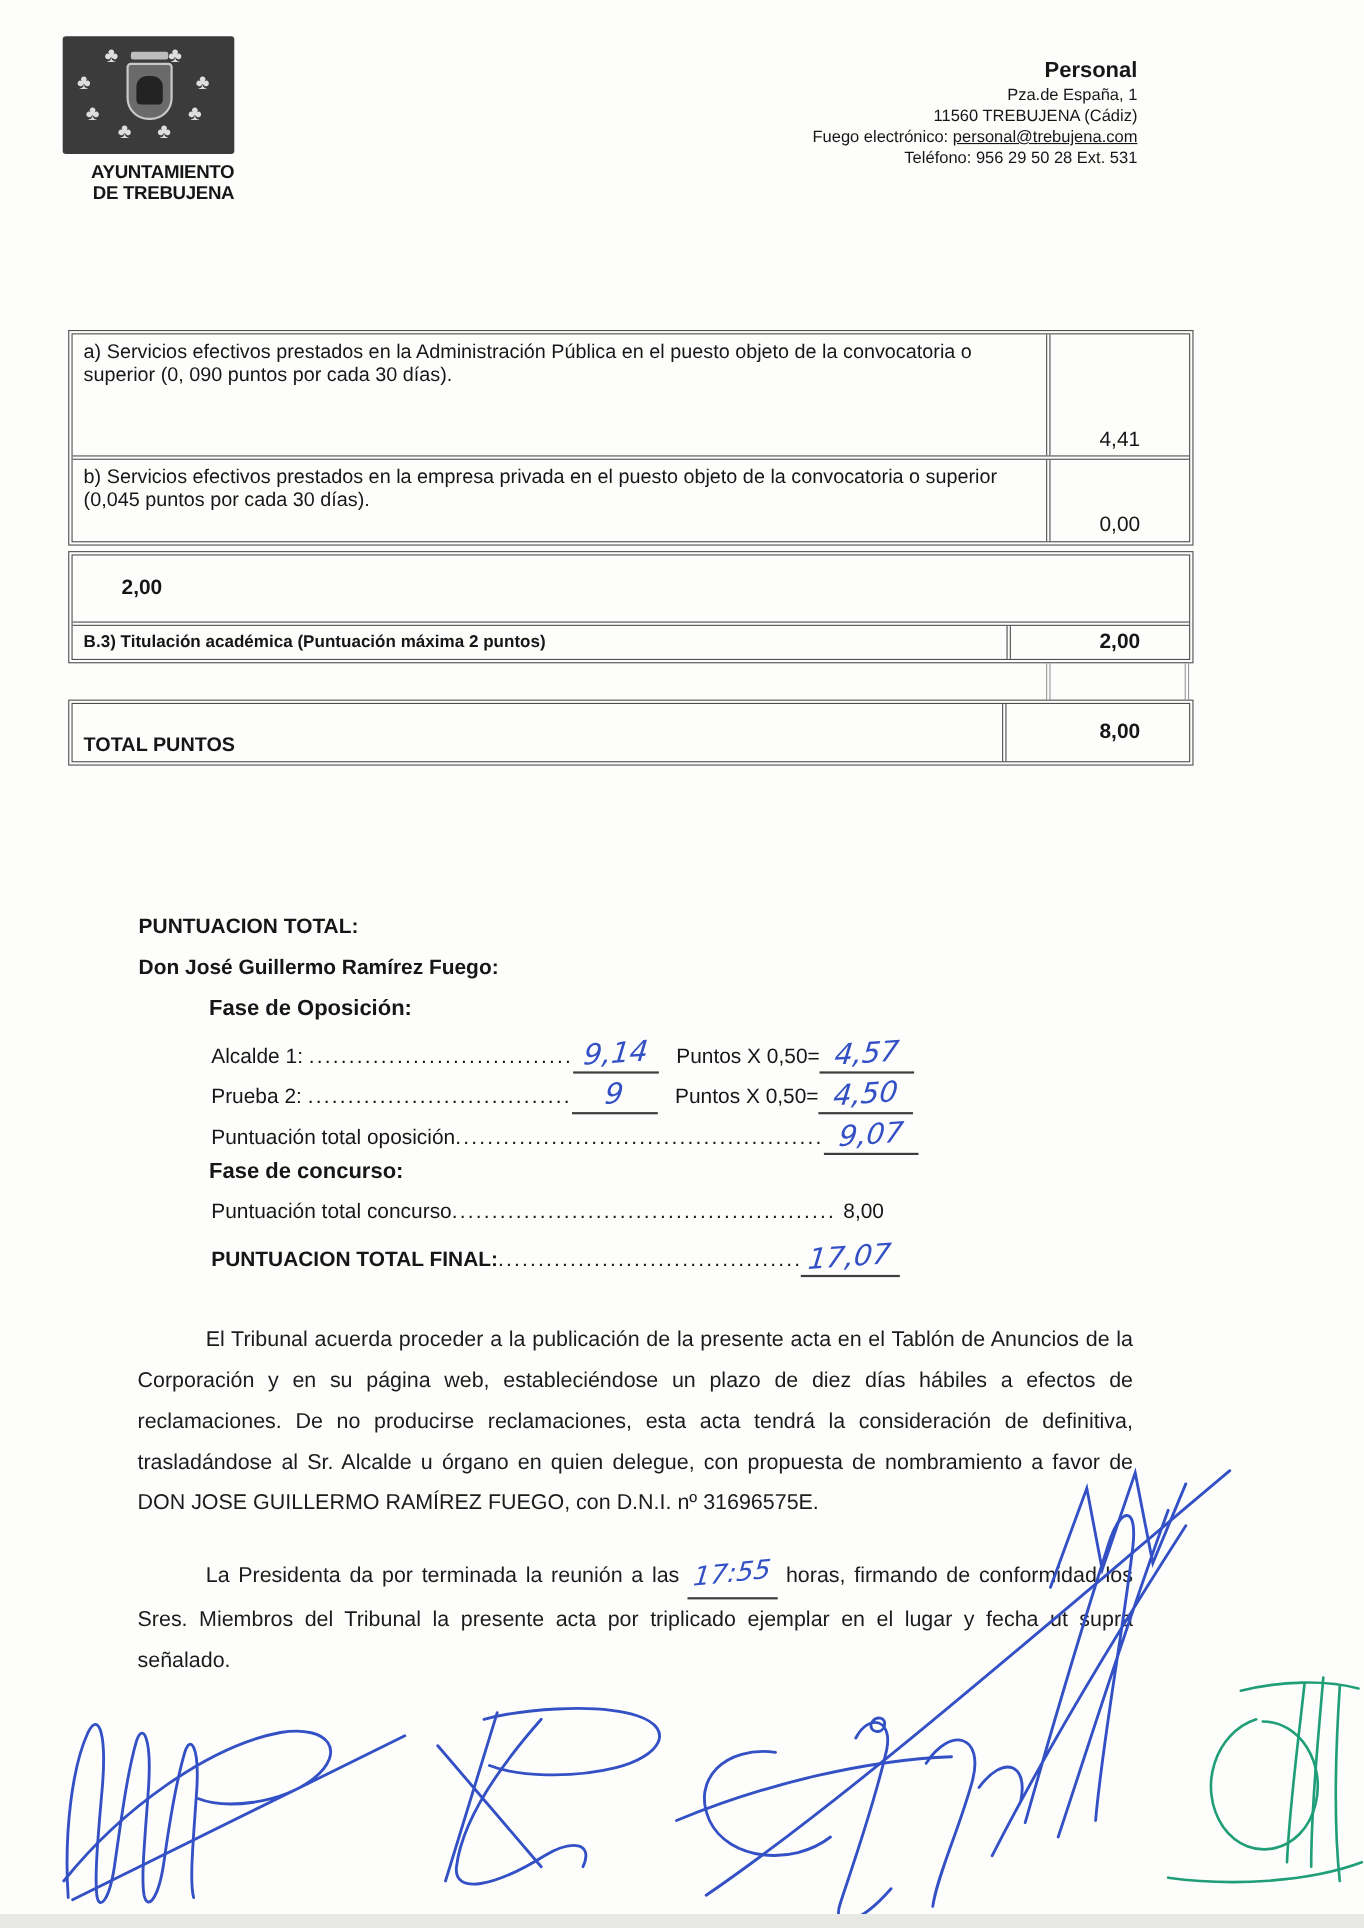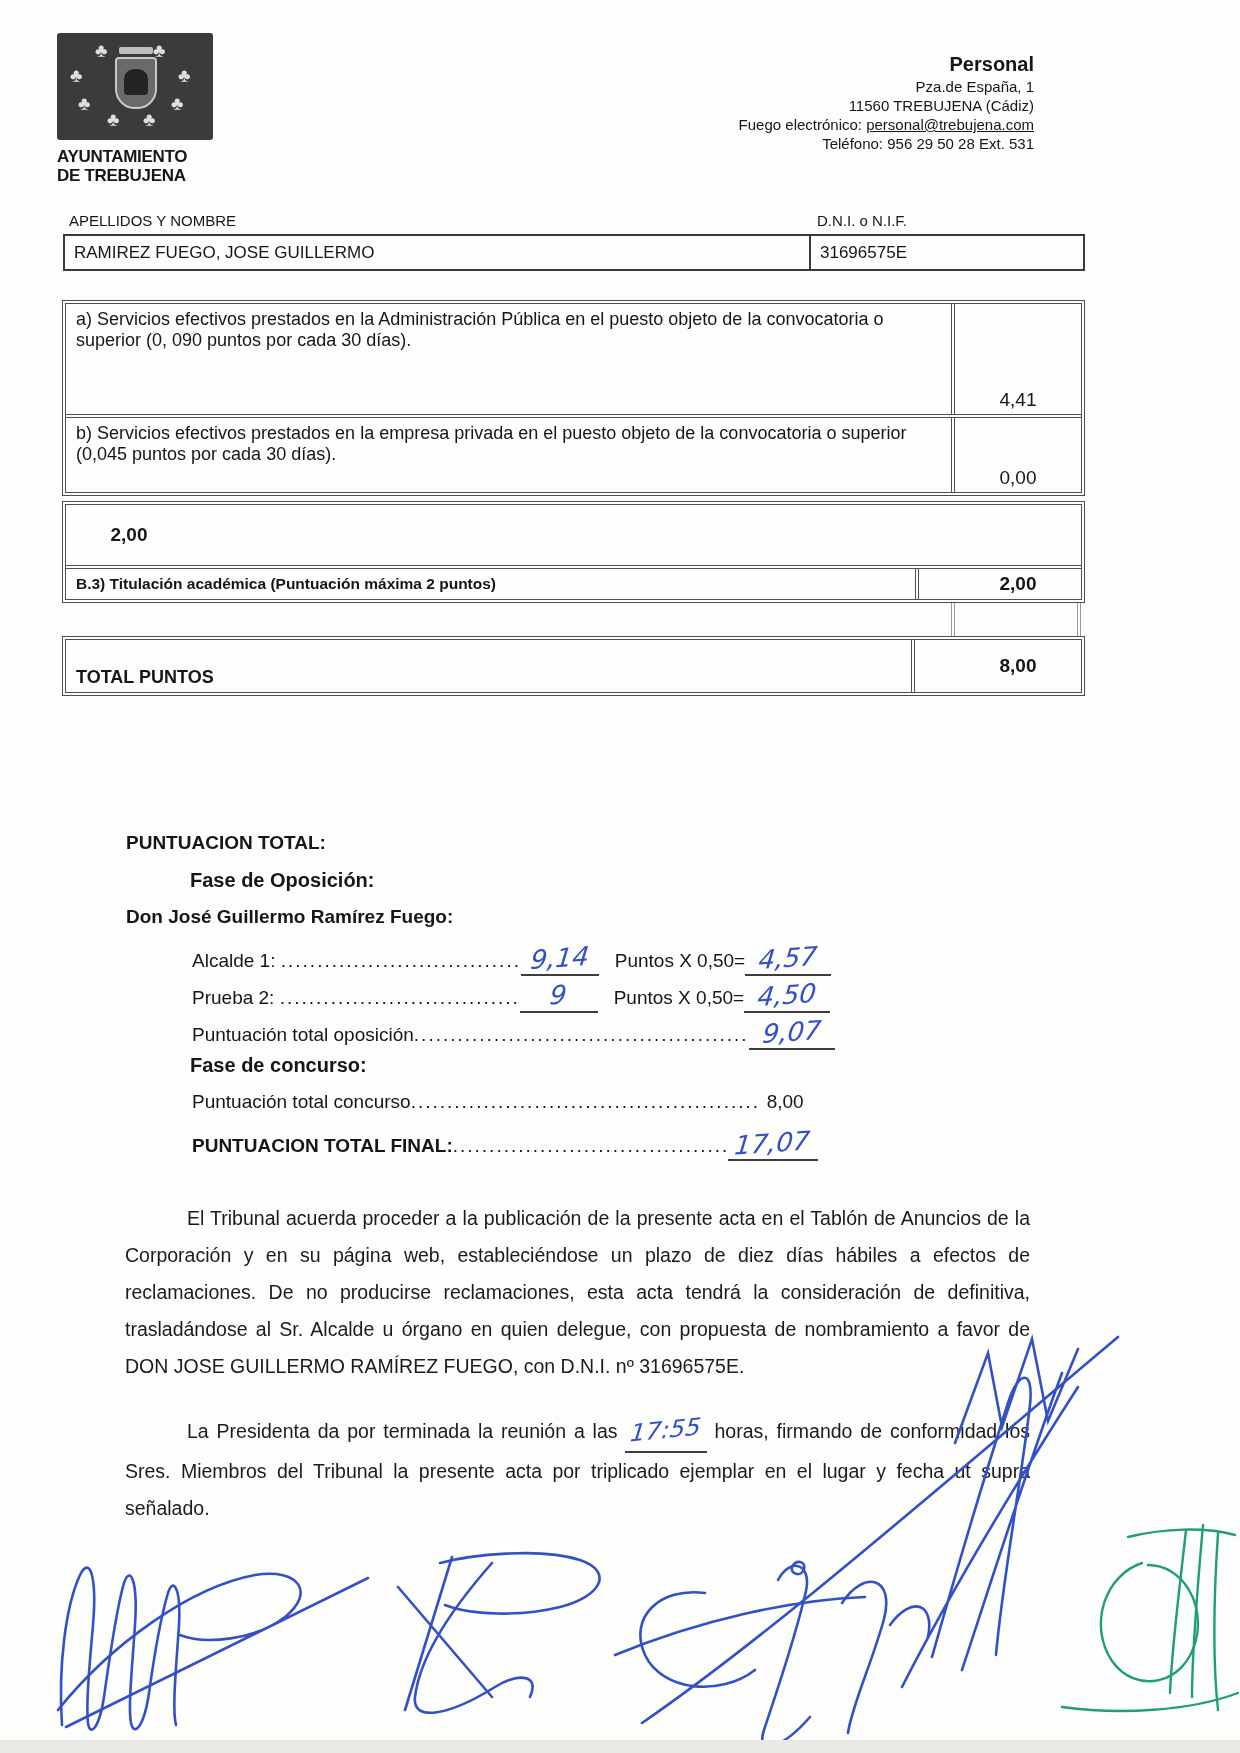--- a/index.html
+++ b/index.html
@@ -14,21 +14,21 @@
   .logo-box { width:156px; height:107px; background:#3b3b3b; border-radius:3px; position:relative; }
   .fleur { position:absolute; color:#dedede; font-size:19px; line-height:1; }
   .f1{left:38px;top:8px;} .f2{left:96px;top:8px;} .f3{left:13px;top:33px;}
   .f4{left:121px;top:33px;} .f5{left:21px;top:61px;} .f6{left:114px;top:61px;}
   .f7{left:50px;top:77px;} .f8{left:86px;top:77px;}
   .shield { position:absolute; left:58px; top:24px; width:42px; height:52px;
     background:#6a6a6a; border:2px solid #c9c9c9; border-radius:4px 4px 20px 20px; }
   .shield-inner { position:absolute; left:7px; top:10px; width:24px; height:26px;
     background:#232323; border-radius:10px 10px 4px 4px; }
   .crown { position:absolute; left:62px; top:14px; width:34px; height:7px; background:#bdbdbd; border-radius:2px; }
-  .logo-caption { text-align:left; font-weight:bold; font-size:17px; line-height:19px;
+  .logo-caption { text-align:right; font-weight:bold; font-size:17px; line-height:19px;
     margin-top:7px; letter-spacing:-0.3px; }
 
   .contact { position:absolute; top:55px; right:206px; text-align:right; font-size:15px; line-height:19px; }
   .contact .dept { font-size:20px; font-weight:bold; margin-bottom:3px; }
   .email { text-decoration:underline; color:#161616; cursor:pointer; }
 
   
   .identity { position:absolute; left:63px; top:212px; width:1022px; }
   .id-labels { display:flex; font-size:15px; margin-bottom:5px; }
   .id-label-name { flex:0 0 748px; padding-left:6px; }
@@ -118,30 +118,20 @@
   <div class="contact">
     <div class="dept">Personal</div>
     <div>Pza.de España, 1</div>
     <div>11560 TREBUJENA (Cádiz)</div>
     <div>
       <span>Fuego electrónico: </span><span class="email">personal@trebujena.com</span>
     </div>
     <div>Teléfono: 956 29 50 28 Ext. 531</div>
   </div>
 
-  <div class="identity">
-    <div class="id-labels">
-      <div class="id-label-name">APELLIDOS Y NOMBRE</div>
-      <div class="id-label-dni">D.N.I. o N.I.F.</div>
-    </div>
-    <div class="id-row">
-      <div class="id-cell-name">RAMIREZ FUEGO, JOSE GUILLERMO</div>
-      <div class="id-cell-dni">31696575E</div>
-    </div>
-  </div>
 
   <div class="score-table">
     <div class="sec">
       <div class="trow h110">
         <div class="tcell-label c-top">a) Servicios efectivos prestados en la Administración Pública en el puesto objeto de la convocatoria o superior (0, 090 puntos por cada 30 días).</div>
         <div class="tcell-value v-bottom">4,41</div>
       </div>
       <div class="trow h78">
         <div class="tcell-label c-top">b) Servicios efectivos  prestados en la empresa privada en el puesto objeto de la convocatoria o superior (0,045 puntos por cada 30 días).</div>
         <div class="tcell-value v-bottom">0,00</div>
@@ -160,24 +150,24 @@
     <div class="sec">
       <div class="trow h52">
         <div class="tcell-label c-bottom bold">TOTAL PUNTOS</div>
         <div class="tcell-value bold">8,00</div>
       </div>
     </div>
   </div>
 
   <div class="totals">
     <div class="t-line t-heading">PUNTUACION TOTAL:</div>
+    <div class="t-line t-heading">Don José Guillermo Ramírez Fuego:</div>
     <div class="t-line">
         <span class="t-sub">Fase de Oposición:</span>
       </div>
-    <div class="t-line t-heading">Don José Guillermo Ramírez Fuego:</div>
 
     <div class="t-line indent">
       <span>Alcalde 1:</span>&nbsp;
       <span class="leader ld-240">....................................................................</span>
       <span class="uline w78"><span class="hand">9,14</span></span>
       <span class="mult">Puntos X 0,50=</span>
       <span class="uline w86"><span class="hand">4,57</span></span>
     </div>
 
     <div class="t-line indent">

